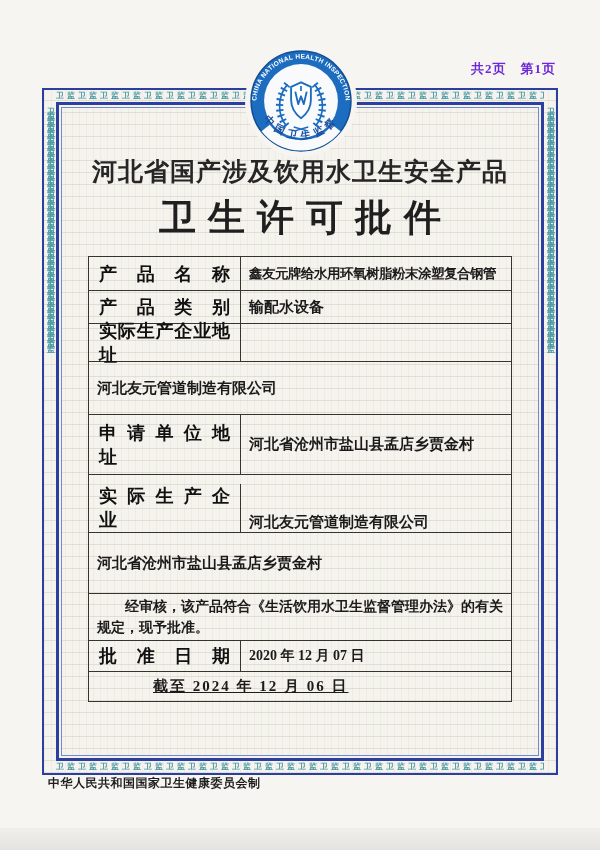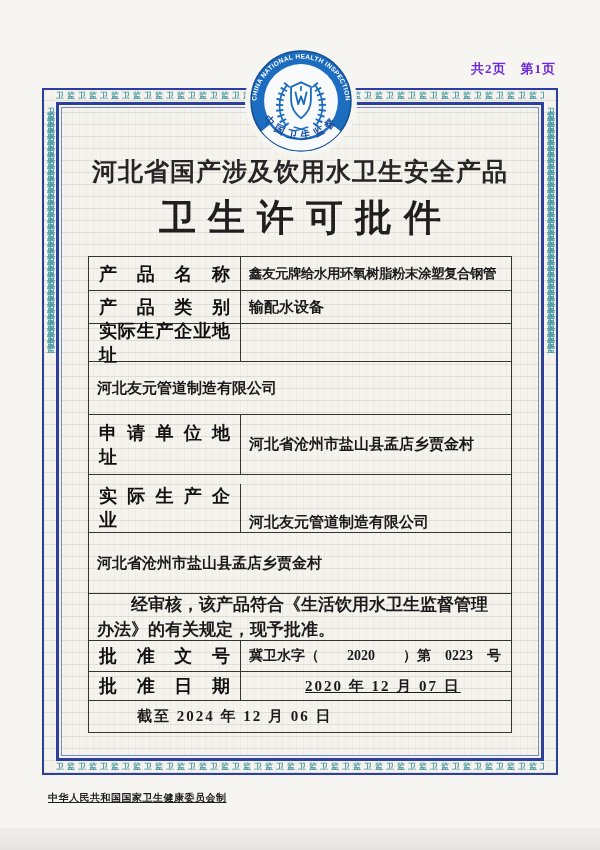--- a/index.html
+++ b/index.html
@@ -16,26 +16,25 @@
   .pagination {
     position: absolute;
     top: 60px; right: 44px;
     font-size: 13px;
     font-weight: bold;
     letter-spacing: 1px;
     color: #6d28d9;
   }
   .footer-line {
     position: absolute;
-    left: 48px; top: 791px;
-    font-size: 10px;
+    left: 48px; top: 775px;
+    font-size: 12px;
     font-weight: bold;
     letter-spacing: 0.5px;
     color: #1e1e1e;
-    text-decoration: underline;
   }
   .bottom-strip {
     position: absolute;
     left: 0; right: 0; bottom: 0;
     height: 22px;
     background: linear-gradient(#f1efeb, #e6e4e0);
   }
 
   
   .frame {
@@ -135,21 +134,21 @@
   .row:nth-child(4)  { height: 53px; }
   .row:nth-child(5)  { height: 60px; }
   .row:nth-child(6)  { height: 58px; align-items: flex-end; }
   .row:nth-child(7)  { height: 61px; }
   .row:nth-child(8)  { height: 47px; }
   .row:nth-child(9)  { height: 31px; }
   .row:nth-child(10) { height: 29px; }
   .row:nth-child(11) { height: 31px; }
 
   .row:nth-child(1) .value-text { font-size: 13.5px; letter-spacing: -0.5px; }
-  .row:nth-child(8) .value-text { font-size: 17px; line-height: 1.5; text-indent: 2em; }
+  .row:nth-child(8) .value-text { font-size: 14px; line-height: 1.5; text-indent: 2em; }
   .row:nth-child(9) .value-text { font-size: 14px; }
   .row:nth-child(10) .cell-value { padding-left: 64px; text-decoration: underline; }
   .row:nth-child(10) .value-text { letter-spacing: 2px; }
   .row:nth-child(11) .cell-value { padding-left: 12px; }
   .row:nth-child(11) .value-text { letter-spacing: 2px; margin-left: 36px; }
 
   
   .seal {
     position: absolute;
     left: 245px; top: 45px;
@@ -220,28 +219,20 @@
           </div>
       </div>
       <div class="row">
         <div class="cell-value">
             <span class="value-text">河北省沧州市盐山县孟店乡贾金村</span>
           </div>
       </div>
       <div class="row">
         <div class="cell-value">
             <span class="value-text">经审核，该产品符合《生活饮用水卫生监督管理办法》的有关规定，现予批准。</span>
-          </div>
-      </div>
-      <div class="row">
-        <div class="cell-label">
-            <span class="label-text">批 准 文 号</span>
-          </div>
-        <div class="cell-value">
-            <span class="value-text">冀卫水字（　　2020　　）第　0223　号</span>
           </div>
       </div>
       <div class="row">
         <div class="cell-label">
             <span class="label-text">批 准 日 期</span>
           </div>
         <div class="cell-value">
             <span class="value-text">2020 年 12 月 07 日</span>
           </div>
       </div>

